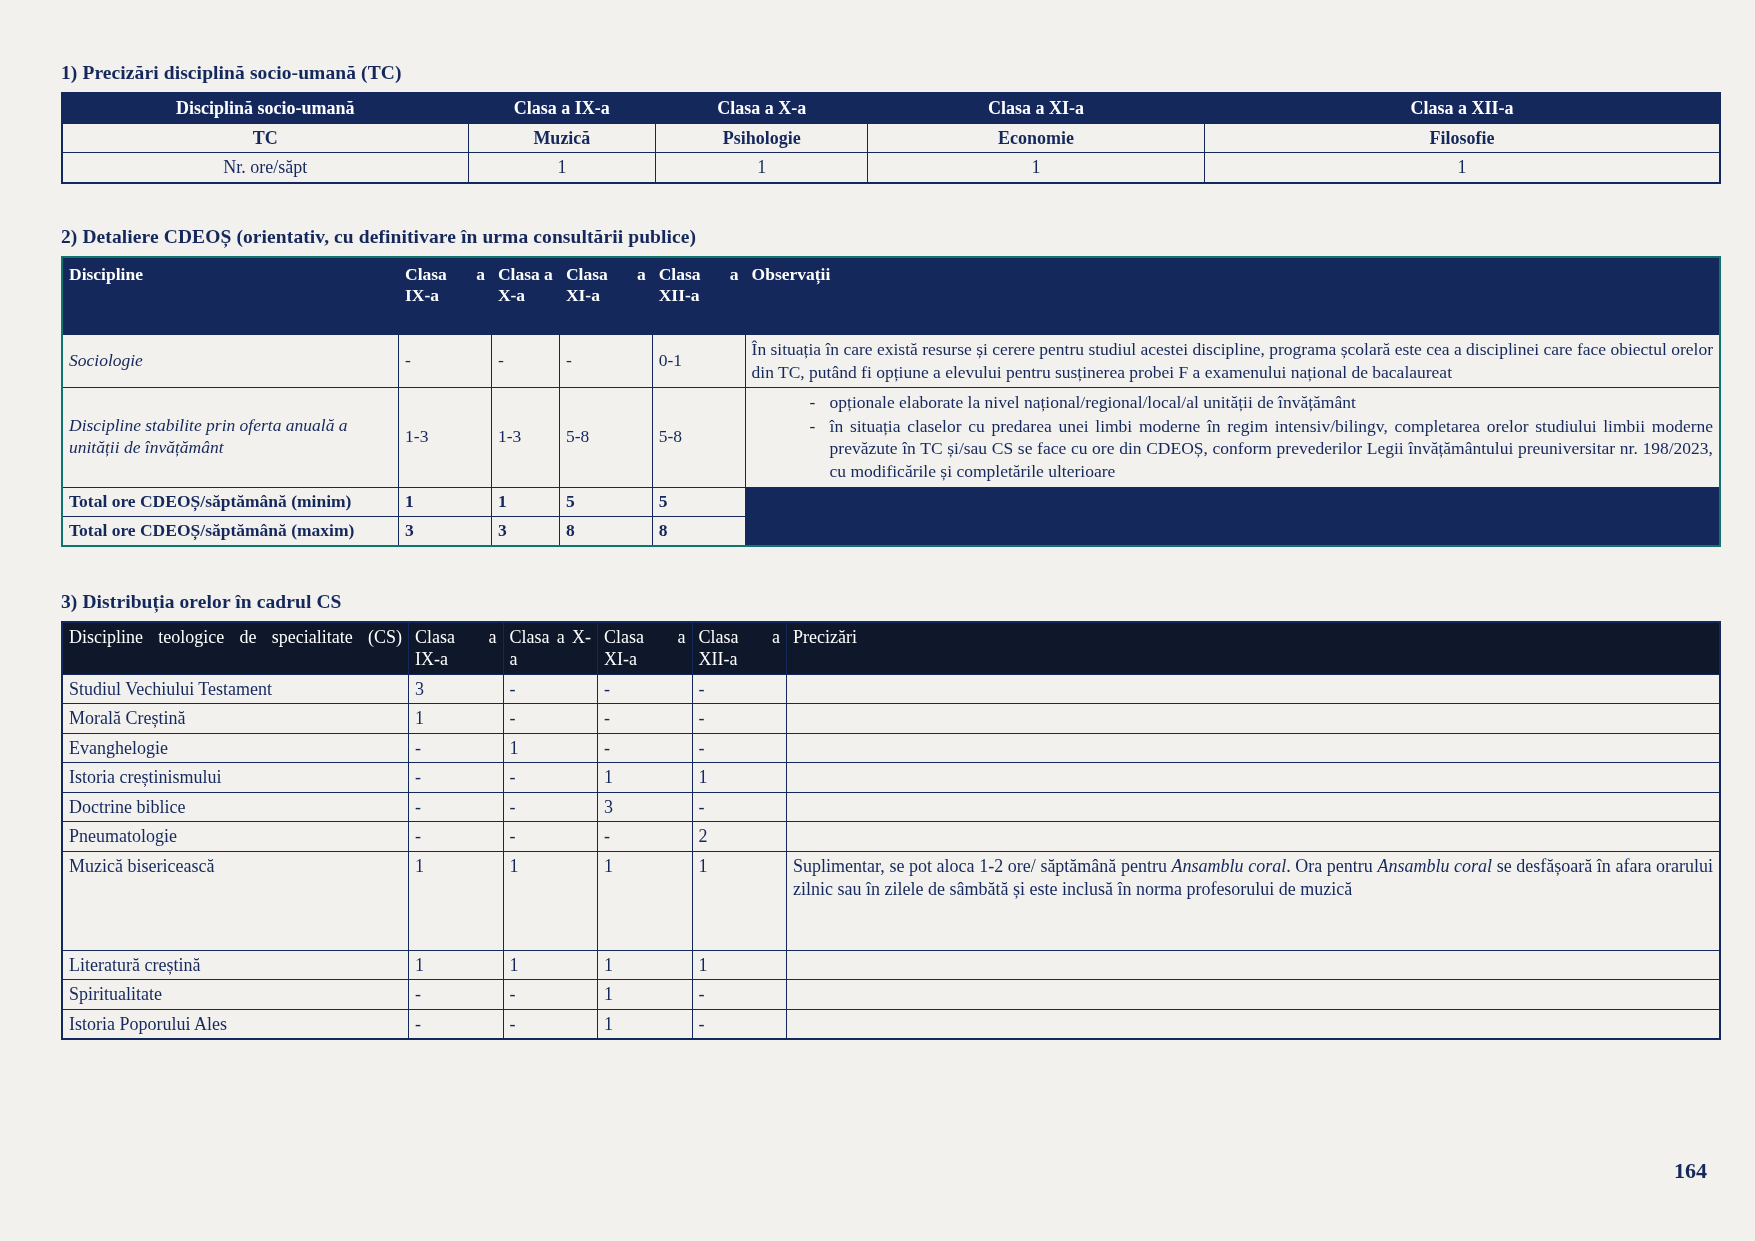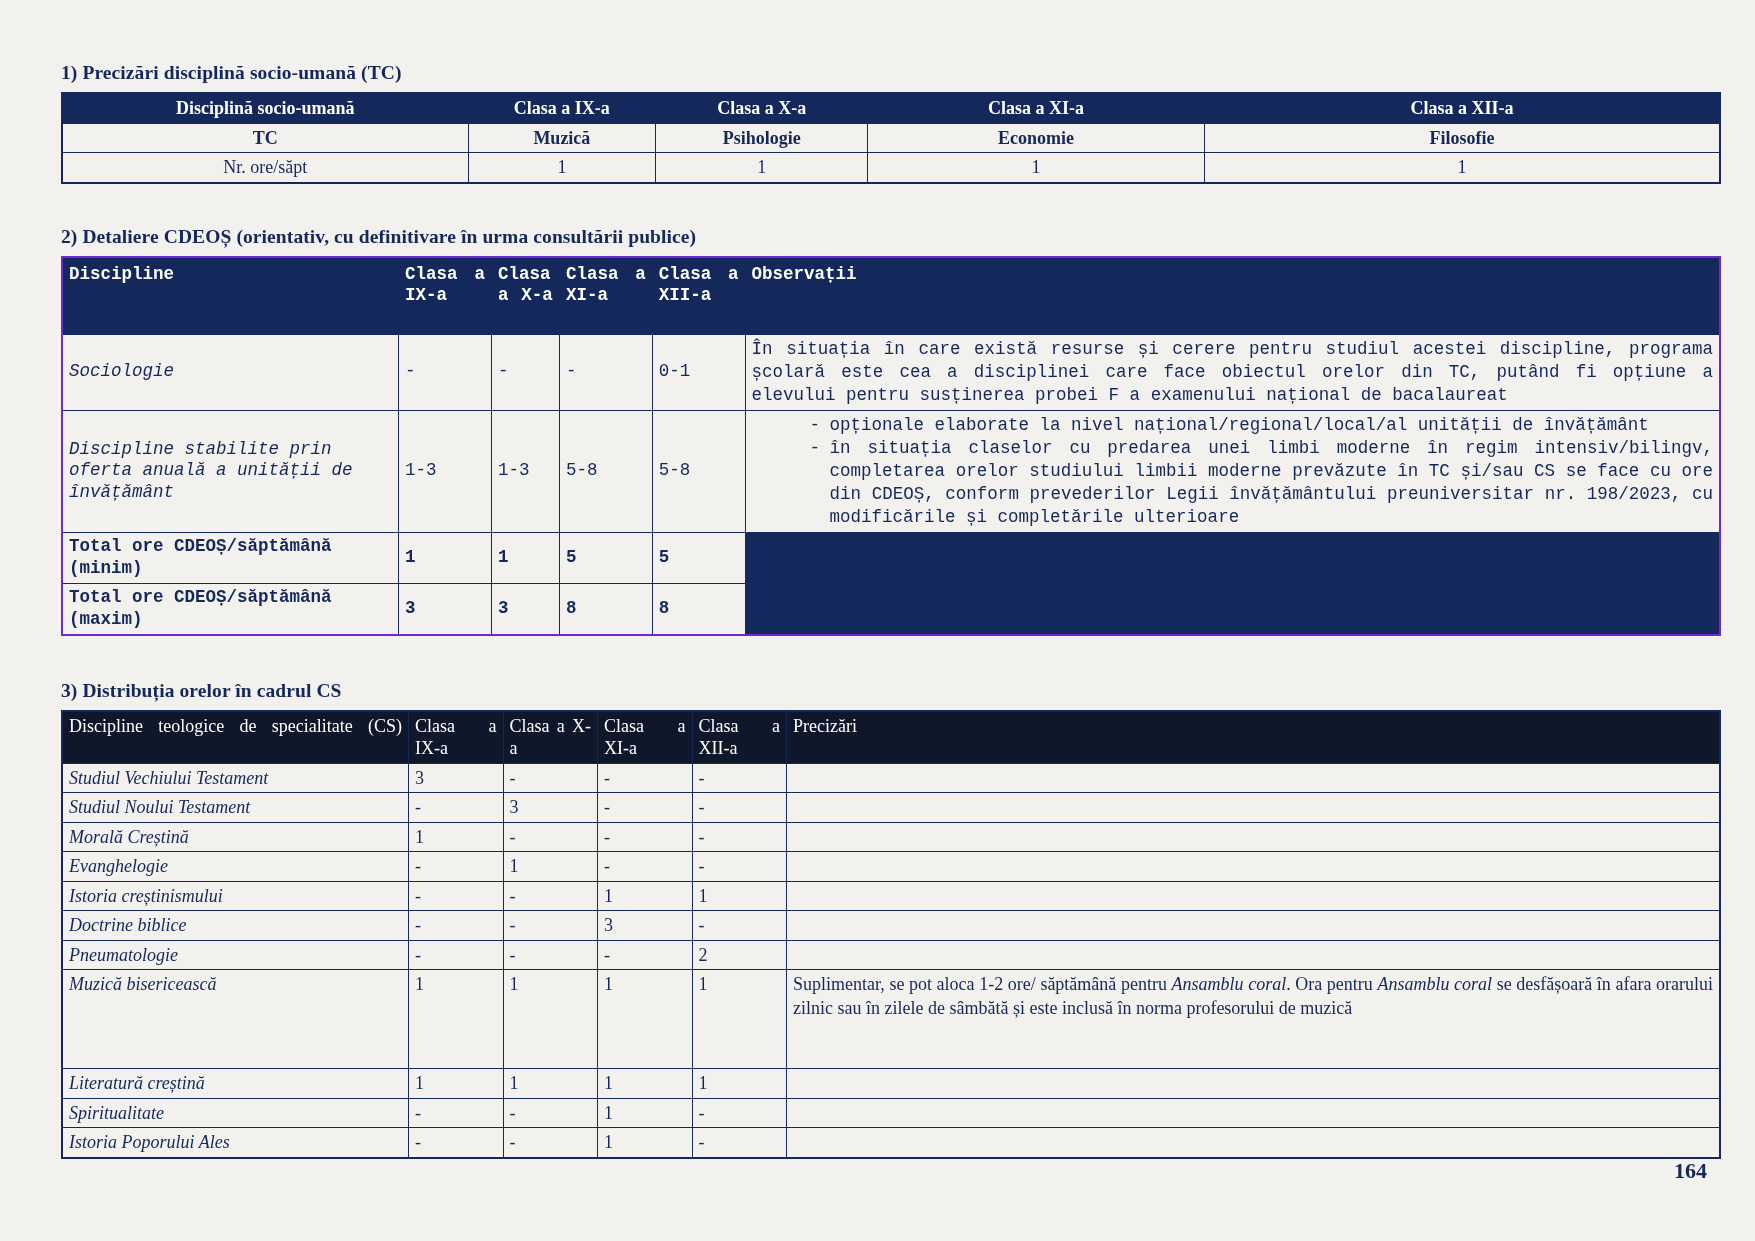--- a/index.html
+++ b/index.html
@@ -65,21 +65,21 @@
   .t1 .hdr td {
     background: #15285c;
     color: #ffffff;
     font-weight: bold;
     border-color: #15285c;
   }
   .t1 .r2 td { font-weight: bold; }
   .t1 .r3 td { font-weight: normal; }
 
   
-  .t2 { border: 2px solid #6d28d9; font-family: Liberation Mono, monospace; }
+  .t2 { border: 2px solid #0f766e; }
   .t2 td { font-size: 17.5px; }
   .t2 .hdr td {
     background: #15285c;
     color: #ffffff;
     font-weight: bold;
     vertical-align: top;
     padding-top: 6px;
     padding-bottom: 6px;
   }
   .t2 .hdr td.just {
@@ -134,21 +134,20 @@
     background: #0f172a;
     color: #ffffff;
     font-weight: normal;
     vertical-align: top;
   }
   .t3 .hdr td.just {
     text-align: justify;
     text-align-last: justify;
   }
   .t3 .disc {
-    font-style: italic;
     font-size: 18px;
     vertical-align: top;
   }
   .t3 .num { vertical-align: top; }
   .t3 .prec {
     text-align: justify;
     line-height: 1.32;
   }
   .t3 .prec i { font-style: italic; }
 
@@ -297,28 +296,20 @@
         </tr>
         <tr>
             <td class="disc">Studiul Vechiului Testament</td>
             <td class="num">3</td>
             <td class="num">-</td>
             <td class="num">-</td>
             <td class="num">-</td>
             <td class="prec"></td>
           </tr>
           <tr>
-            <td class="disc">Studiul Noului Testament</td>
-            <td class="num">-</td>
-            <td class="num">3</td>
-            <td class="num">-</td>
-            <td class="num">-</td>
-            <td class="prec"></td>
-          </tr>
-          <tr>
             <td class="disc">Morală Creștină</td>
             <td class="num">1</td>
             <td class="num">-</td>
             <td class="num">-</td>
             <td class="num">-</td>
             <td class="prec"></td>
           </tr>
           <tr>
             <td class="disc">Evanghelogie</td>
             <td class="num">-</td>

